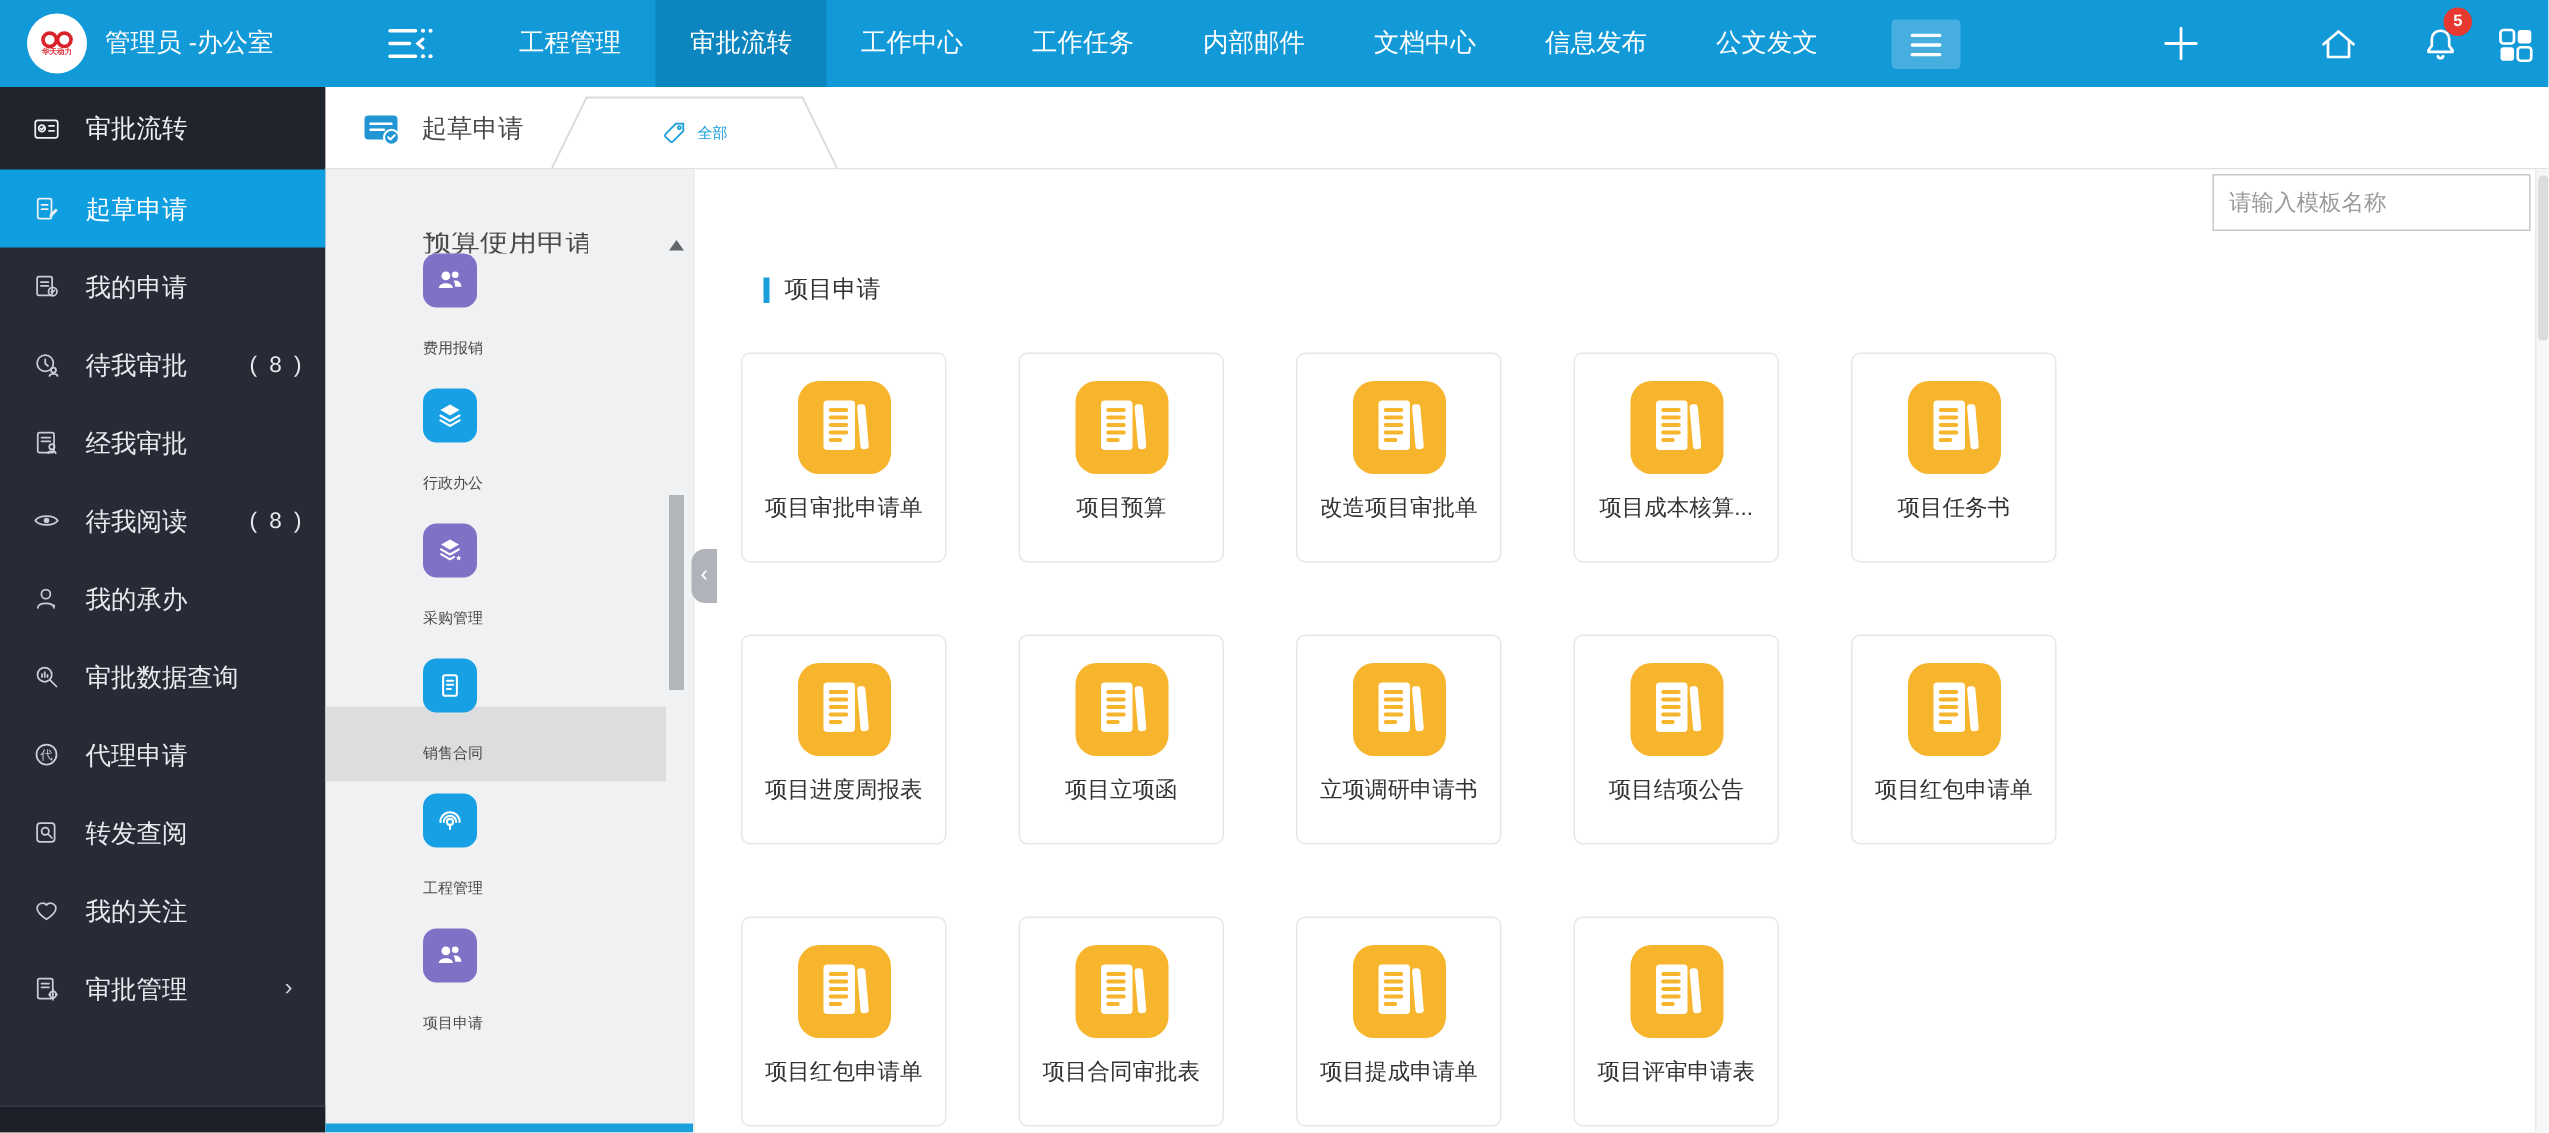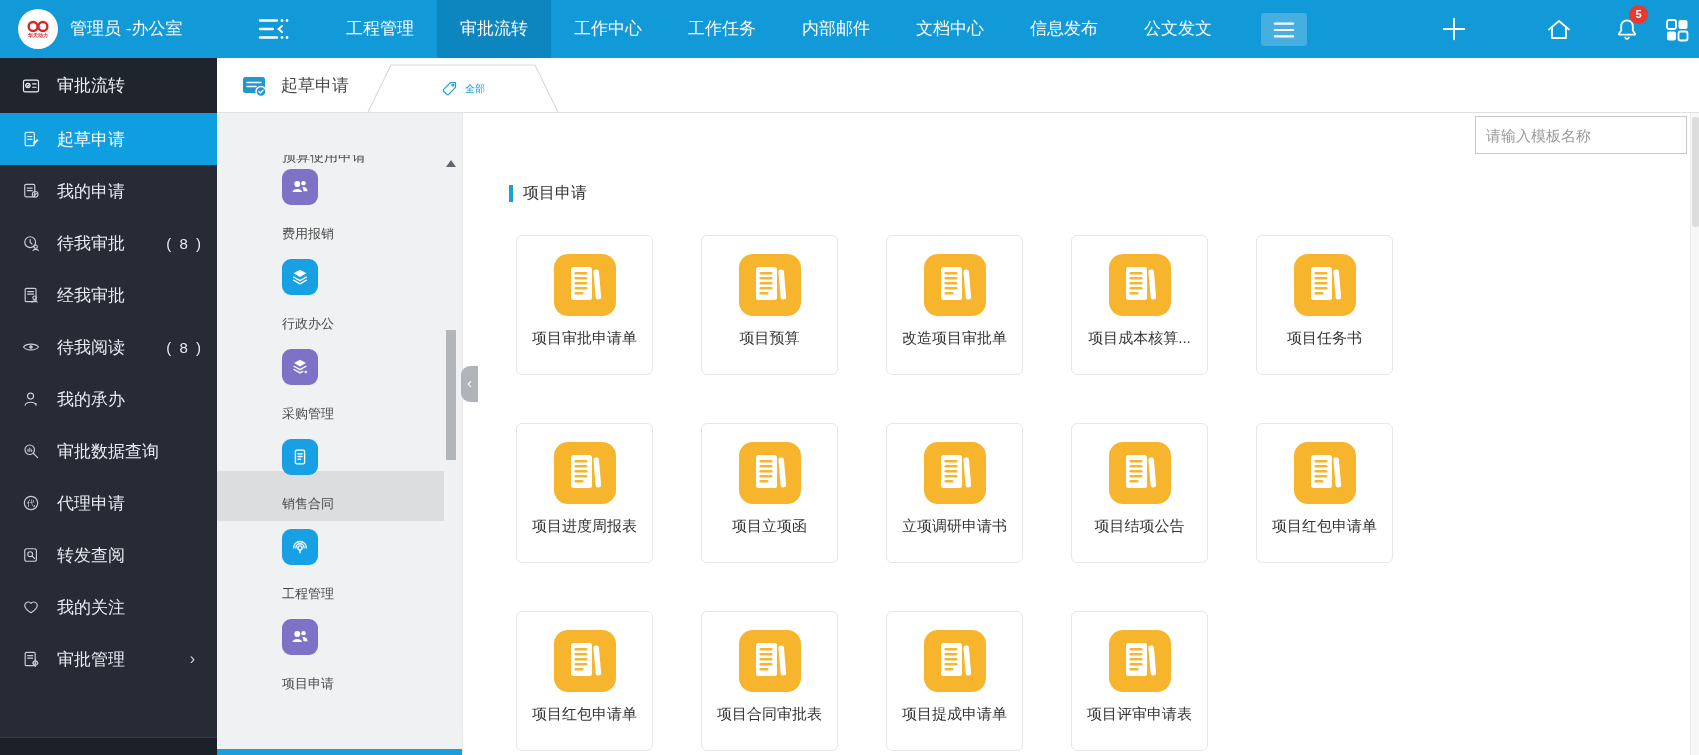--- a/index.html
+++ b/index.html
@@ -48,45 +48,45 @@
   .tab { position:absolute; left:150px; bottom:-1px; width:192px; height:49px; cursor:pointer; }
   .tab .tab-shape { position:absolute; left:0; top:0; }
   .tab .tab-content { position:absolute; left:0; top:0; width:192px; height:49px; display:flex; align-items:center; justify-content:center; }
   .tab .tag-ic { width:17px; height:17px; color:#1a9fdb; }
   .tab .tab-label { margin-left:7px; font-size:10px; color:#1a9fdb; }
 
   
   .catpanel { position:absolute; left:217px; top:113px; width:245px; height:642px; background:#f0f1f2; overflow:hidden; }
   .cat-selected-band { position:absolute; left:0; top:358px; width:227px; height:50px; background:#dcddde; }
   .cat-partial { margin:42px 0 0 65px; height:14px; overflow:hidden; position:relative; width:110px; }
-  .cat-partial span { display:block; margin-top:-7px; font-size:14px; color:#4a4a4a; white-space:nowrap; }
+  .cat-partial span { display:block; margin-top:-7px; font-size:19px; color:#4a4a4a; white-space:nowrap; }
   .cat-item { position:relative; height:90px; margin-left:65px; margin-top:0; cursor:pointer; }
   .cat-item:first-of-type { margin-top:33px; }
   .cat-icon { width:36px; height:36px; border-radius:9px; display:flex; align-items:center; justify-content:center; color:#fff; }
   .cat-icon.purple { background:#7e72c6; }
   .cat-icon.blue { background:#18a0e4; }
   .cat-icon svg { width:22px; height:22px; }
-  .cat-label { position:absolute; left:0; top:56px; font-size:13px; color:#4a4a4a; white-space:nowrap; }
+  .cat-label { position:absolute; left:0; top:56px; font-size:10px; color:#4a4a4a; white-space:nowrap; }
   .cat-scrollbar { position:absolute; right:6px; top:45px; bottom:0; width:10px; }
   .cat-scroll-up { width:0; height:0; margin:2px auto 0; border-left:5px solid transparent; border-right:5px solid transparent; border-bottom:7px solid #63676d; }
   .cat-scroll-thumb { position:absolute; top:172px; left:0; width:10px; height:130px; background:#b3b6b9; cursor:pointer; }
   .cat-bottombar { position:absolute; left:217px; top:749px; width:245px; height:6px; background:#1a9fdb; }
 
   
   .main { position:absolute; left:462px; top:113px; width:1237px; height:642px; background:#fff; border-left:1px solid #e9e9e9; }
   .collapse-handle { position:absolute; left:461px; top:366px; width:17px; height:36px; background:#b0b4ba;
                      border-radius:9px 0 0 9px; color:#fff; font-size:15px; text-align:center; line-height:34px; cursor:pointer; z-index:5; }
   .search-box { position:absolute; right:12px; top:3px; width:212px; height:38px; }
   .search-box input { width:100%; height:100%; border:1px solid #c8c8c8; background:#fff; font-size:15px; padding:4px 10px;
                       color:#444; outline:none; font-family:inherit; }
   .search-box input::placeholder { color:#9b9b9b; }
   .section-head { position:absolute; left:46px; top:70px; display:flex; align-items:center; }
   .section-bar { width:4px; height:17px; background:#1a9fdb; }
   .section-title { margin-left:10px; font-size:16px; color:#333; }
-  .cards { position:absolute; left:53px; top:122px; display:grid; grid-template-columns:repeat(5,137px);
+  .cards { position:absolute; left:31px; top:122px; display:grid; grid-template-columns:repeat(5,137px);
            grid-auto-rows:140px; column-gap:84px; row-gap:43px;gap:48px; }
   .card { width:137px; height:140px; background:#fff; border:1px solid #e7e7e7; border-radius:6px; cursor:pointer; overflow:hidden; }
   .card-icon { width:62px; height:62px; margin:18px auto 0; background:#f7b52d; border-radius:14px; display:flex; align-items:center; justify-content:center; }
   .card-icon svg { width:62px; height:62px; }
   .card-label { margin-top:13px; text-align:center; font-size:15px; color:#333; white-space:nowrap; }
   .main-scrollbar { position:absolute; right:0; top:113px; bottom:0; width:9px; background:#f7f7f7; border-left:1px solid #eaeaea; }
   .main-scroll-thumb { position:absolute; top:4px; left:1px; width:7px; height:110px; background:#dcdcdc; border-radius:3px; }
 </style>
 </head>
 <body>

